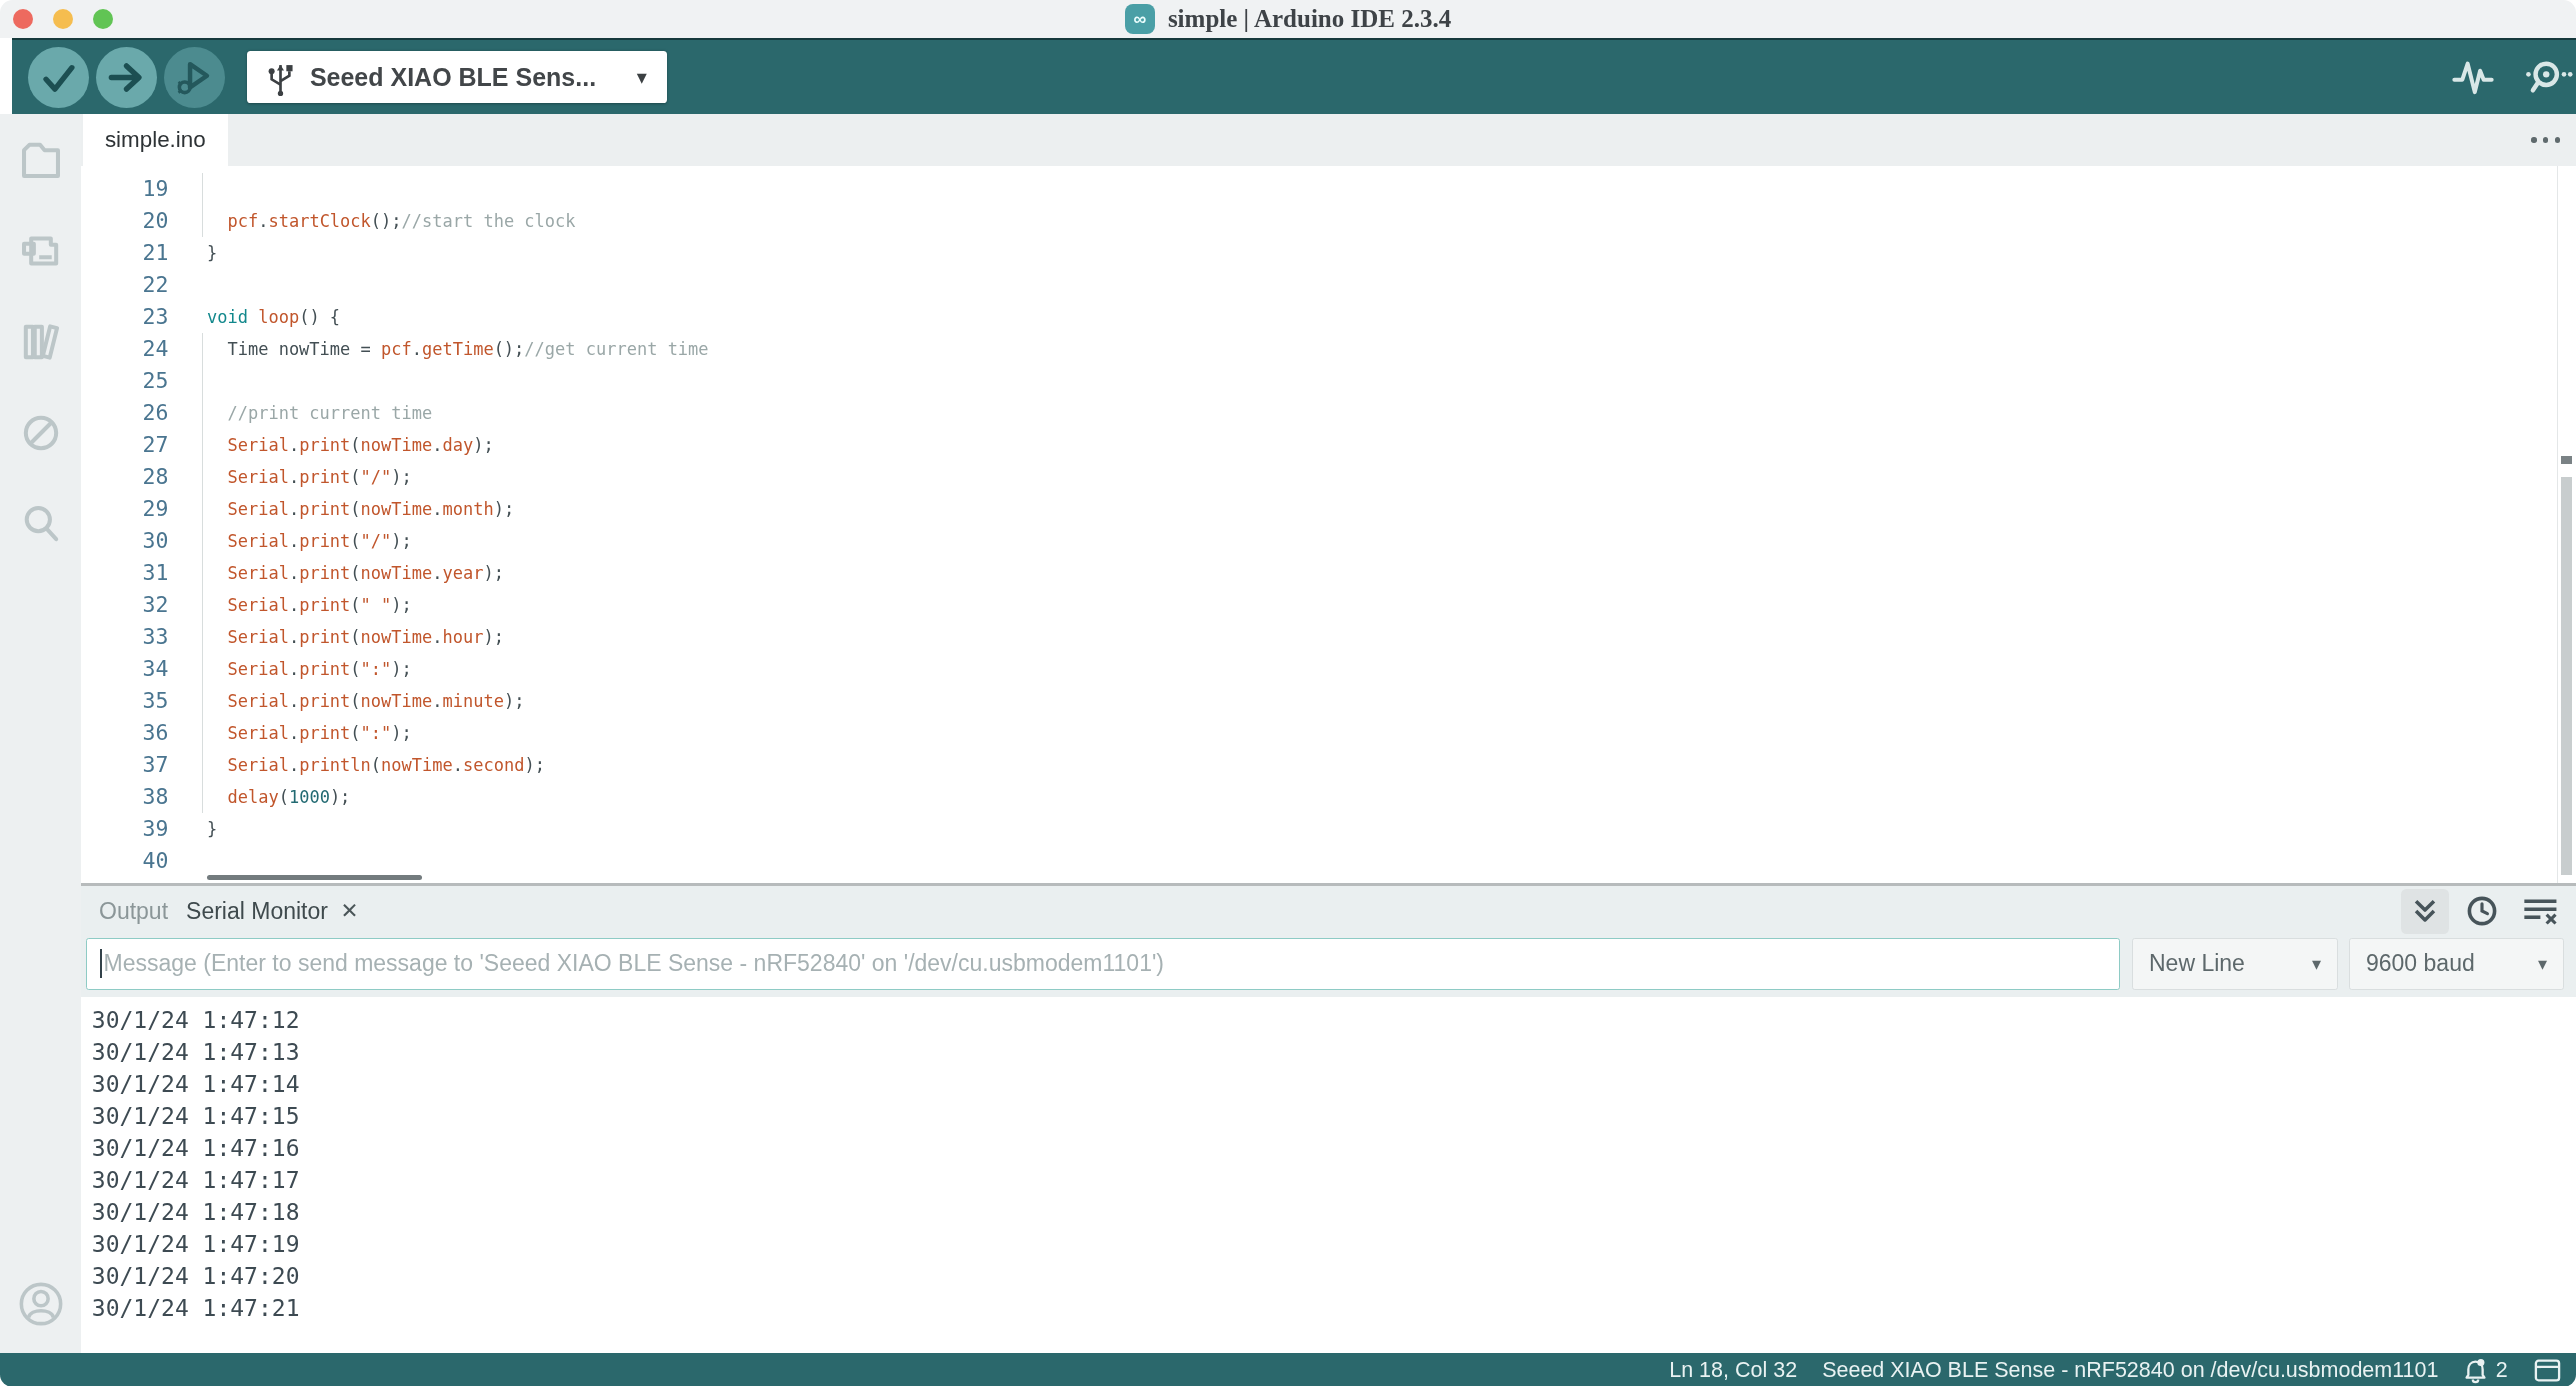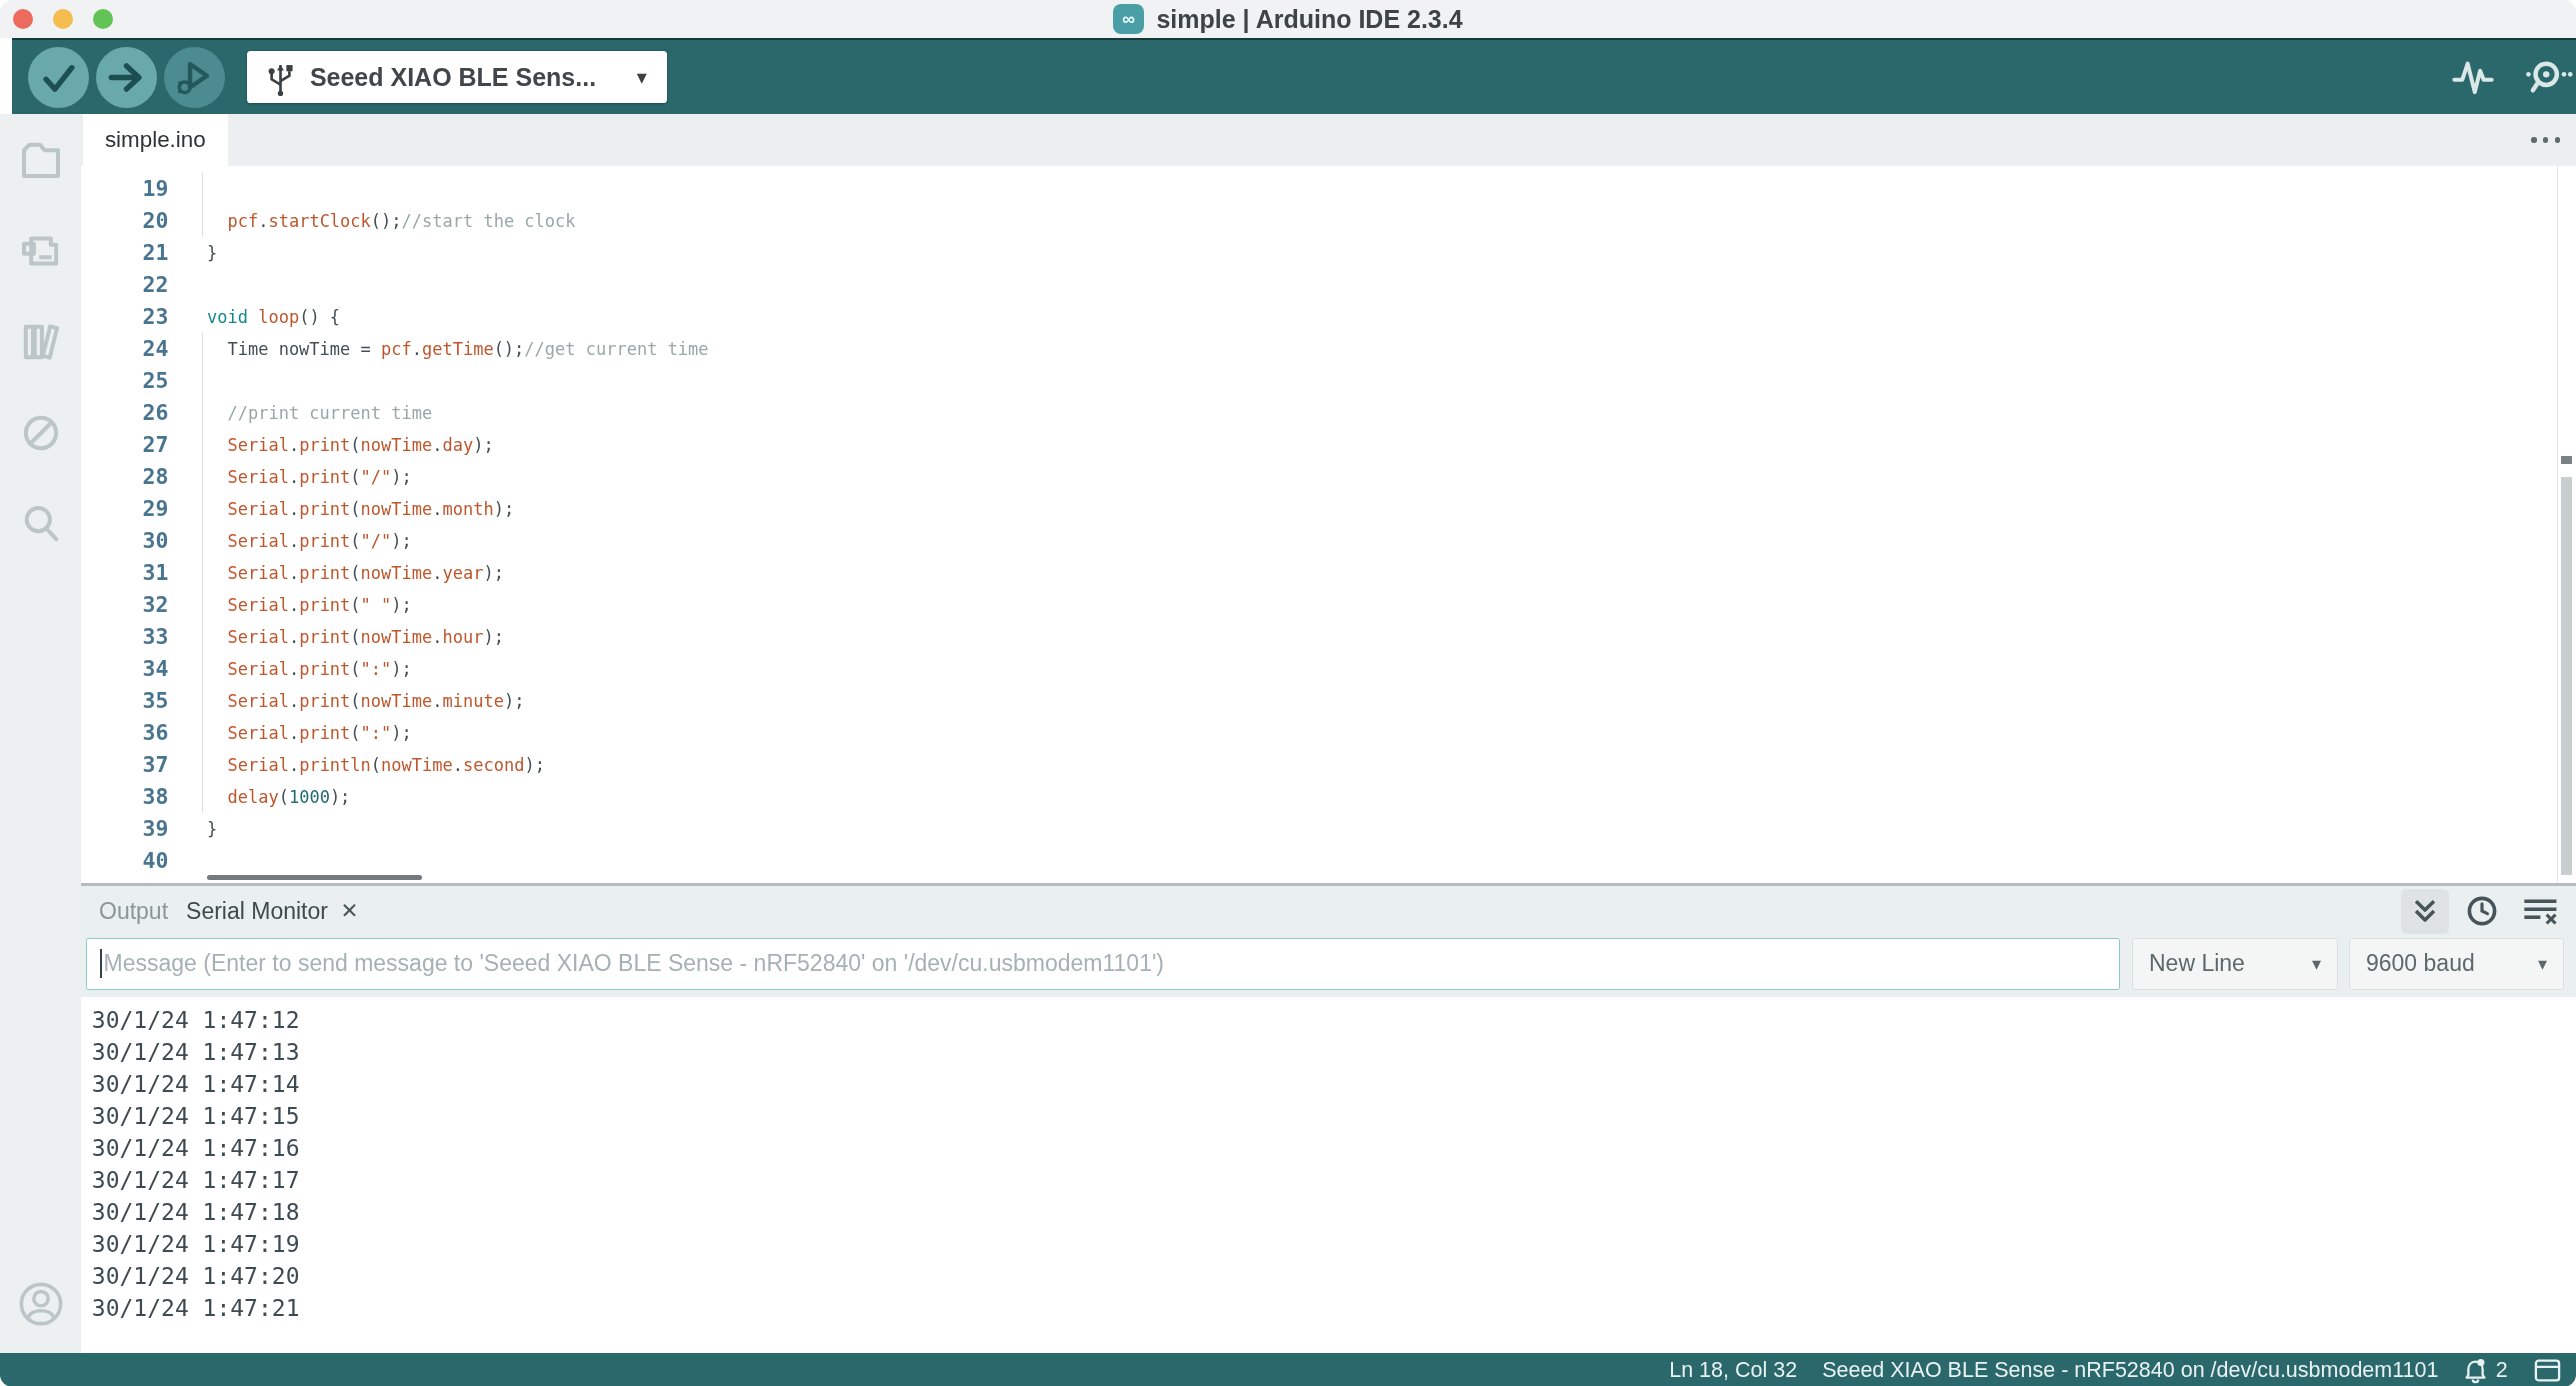--- a/index.html
+++ b/index.html
@@ -10,21 +10,21 @@
 
   
   .titlebar { position:absolute; left:0; top:0; width:100%; height:38px;
               background:#f0f2f3; display:flex; align-items:center; }
   .lights { position:absolute; left:12.6px; top:0; height:38px; display:flex; align-items:center; gap:20px; }
   .light { width:20px; height:20px; border-radius:50%; }
   .title-group { margin:0 auto; display:flex; align-items:center; gap:12.6px; }
   .app-badge { width:30.5px; height:30.5px; border-radius:8px; background:#4a9fa6;
                color:#eafdfd; font-weight:700; font-size:18px; display:flex;
                align-items:center; justify-content:center; }
-  .win-title { font-size:25px; font-weight:700; color:#3e4347; }
+  .win-title { font-size:25px; font-weight:700; color:#3e4347;font-family:Liberation Serif, serif; }
 
   
   .toolbar { position:absolute; left:12px; top:38px; width:100%; height:76px;
              background:#2b686c; border-top:2.7px solid #16393c;
              display:flex; align-items:center; }
   .tb-btn { width:61px; height:61px; border-radius:50%; display:flex;
             align-items:center; justify-content:center; flex:none; }
   .tb-btn.lit { background:#6aa9ab; }
   .tb-btn.dim { background:#4c8b8f; }
   .verify { margin-left:16px; } .upload { margin-left:7.2px; } .debug { margin-left:7.2px; }
@@ -48,21 +48,21 @@
   .tabbar { position:absolute; left:81px; top:114px; right:0; height:52px; background:#eceff0; }
   .tab { position:absolute; left:1.8px; top:0; width:145px; height:52px; background:#ffffff;
          display:flex; align-items:center; justify-content:center;
          font-size:22.4px; color:#2e3336; }
   .tab-more { position:absolute; right:16px; top:0; height:52px; display:flex;
               align-items:center; gap:6.3px; }
   .tab-more i { width:5.4px; height:5.4px; border-radius:50%; background:#5f6a6d; display:block; }
 
   
   .editor { position:absolute; left:81px; top:166px; right:0; height:718px; background:#ffffff; overflow:hidden; }
-  .gutter { position:absolute; left:0; top:7.2px; width:100px;font-weight:bold; }
+  .gutter { position:absolute; left:0; top:7.2px; width:100px; }
   .ln { height:32px; line-height:32px; text-align:right; padding-right:12.6px;
         font-family:"DejaVu Sans Mono", monospace; font-size:21.5px; color:#4a7590; }
   .code { position:absolute; left:126px; top:7.2px; right:108px; }
   .cl { height:32px; line-height:32px; white-space:pre; position:relative;
         font-family:"DejaVu Sans Mono", monospace; font-size:17px; }
   .cl .g { position:absolute; left:-5.4px; top:0; bottom:0; border-left:1.8px solid #d8dddd; }
   .tk-o { color:#c1562c; } .tk-d { color:#434f54; } .tk-t { color:#12888c; }
   .tk-n { color:#226a72; } .tk-c { color:#9aa7a7; }
   .hscroll { position:absolute; left:126px; top:709px; width:215px; height:5.4px;
              background:#737b7e; border-radius:2.7px; }

